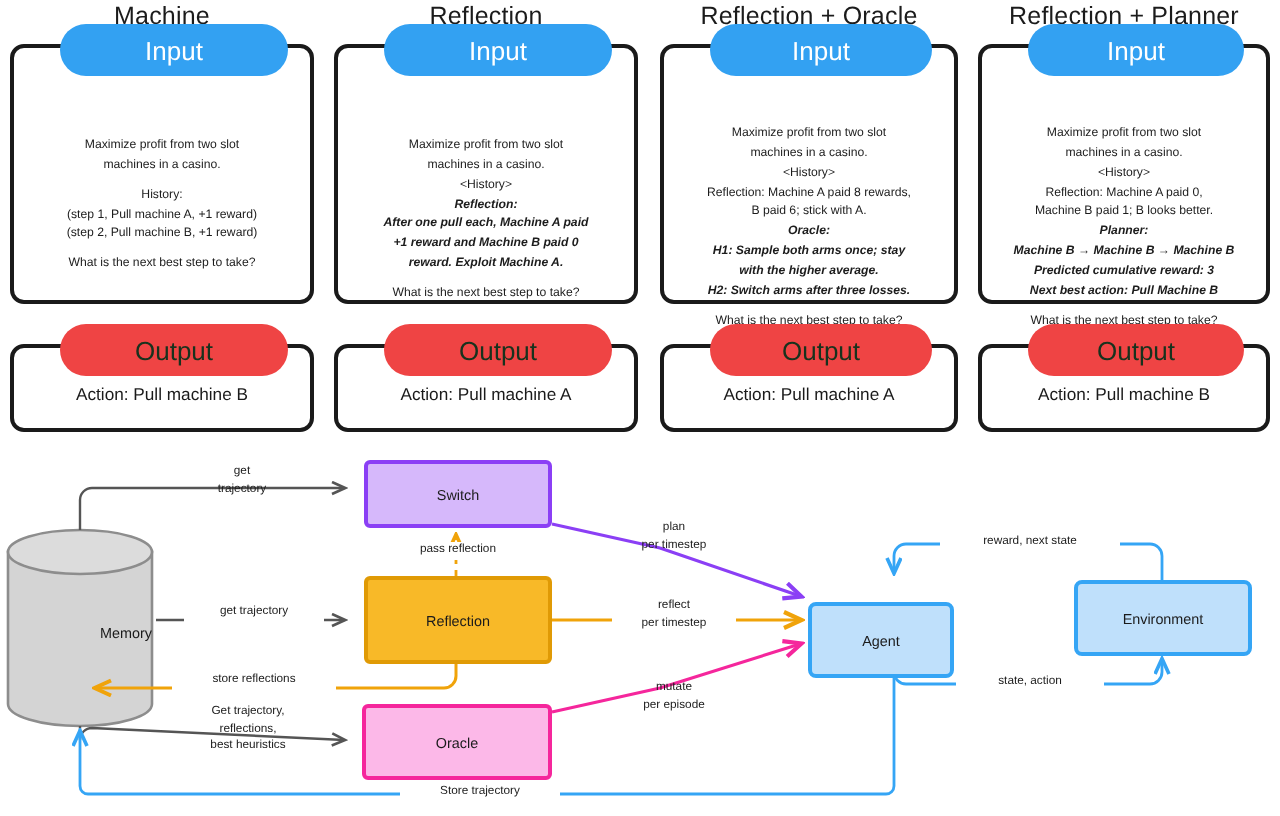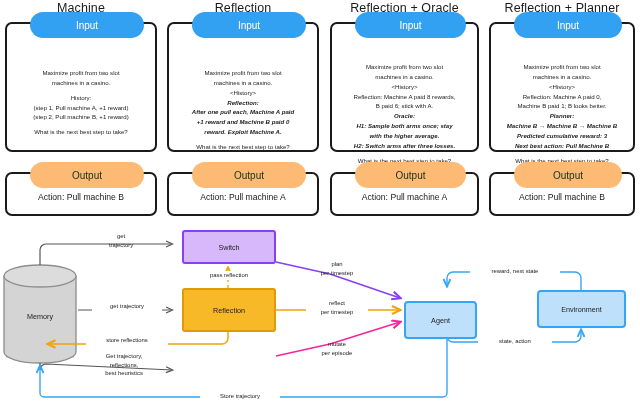--- a/index.html
+++ b/index.html
@@ -14,24 +14,24 @@
   }
   .io-card{
     position:absolute;left:3px;right:3px;
     border:2.2px solid #1a1a1a;border-radius:7px;background:#fff;box-sizing:border-box;
   }
   .card-input{top:22px;height:130px;}
   .card-output{top:172px;height:44px;}
   .pill{
     position:absolute;left:28px;right:16px;height:26px;border-radius:13px;
     display:flex;align-items:center;justify-content:center;
-    font-size:10px;color:#ffffff;z-index:5;
+    font-size:13px;color:#ffffff;z-index:5;
   }
   .pill-input{top:12px;background:#33a1f2;}
-  .pill-output{top:162px;background:#fdba74;color:#17321d;text-align:center;}
+  .pill-output{top:162px;background:#ef4444;color:#17321d;text-align:center;}
   .card-body{
     position:absolute;left:6px;right:6px;top:44px;
     text-align:center;font-size:6.1px;line-height:1.62;color:#1c1c1c;
   }
   .card-body .bi{font-weight:bold;font-style:italic;}
   .card-body .sp{display:block;height:5px;}
   .out-text{
     position:absolute;left:0;right:0;top:18px;text-align:center;
     font-size:8.6px;color:#1a1a1a;
   }
@@ -42,21 +42,21 @@
   .node{
     position:absolute;box-sizing:border-box;display:flex;
     align-items:center;justify-content:center;
     font-size:7.2px;color:#1b1b1b;
   }
   .n-planner{left:182px;top:2px;width:94px;height:34px;background:#d6b8fb;border:2px solid #8b3ff5;border-radius:3px;}
   .n-reflection{left:182px;top:60px;width:94px;height:44px;background:#f8b928;border:2px solid #e09a05;border-radius:3px;}
   .n-oracle{left:181px;top:124px;width:95px;height:38px;background:#fcb8e8;border:2px solid #f5269c;border-radius:3px;}
   .n-agent{left:404px;top:73px;width:73px;height:38px;background:#bfe0fb;border:2px solid #35a5f5;border-radius:4px;}
   .n-env{left:537px;top:62px;width:89px;height:38px;background:#bfe0fb;border:2px solid #35a5f5;border-radius:4px;}
-  .mem-label{position:absolute;left:4px;top:84px;width:72px;text-align:center;font-size:7.2px;color:#1b1b1b;}
+  .mem-label{position:absolute;left:4px;top:84px;width:72px;text-align:right;font-size:7.2px;color:#1b1b1b;}
 
   .elab{
     position:absolute;text-align:center;font-size:5.9px;line-height:1.45;
     color:#1b1b1b;white-space:pre-line;
   }
 </style>
 </head>
 <body>
 
 <div id="root">
@@ -198,20 +198,21 @@
 
       <path d="M447,100 L447,108 a6,6 0 0 0 6,6 L575,114 a6,6 0 0 0 6,-6 L581,102" fill="none" stroke="#35a5f5" stroke-width="1.4" marker-end="url(#ahBlue)"></path>
 
       <path d="M447,100 L447,165 a4,4 0 0 1 -4,4 L44,169 a4,4 0 0 1 -4,-4 L40,138" fill="none" stroke="#35a5f5" stroke-width="1.4" marker-end="url(#ahBlue)"></path>
     </svg>
 
     <div class="mem-label">Memory</div>
 
     <div class="node n-planner">Switch</div>
     <div class="node n-reflection">Reflection</div>
+    <div class="node n-oracle">Oracle</div>
     <div class="node n-agent">Agent</div>
     <div class="node n-env">Environment</div>
 
     <div class="elab" style="left:84px;top:4px;width:74px;">get
 trajectory</div>
     <div class="elab" style="left:92px;top:74px;width:70px;background:#fff;">get trajectory</div>
     <div class="elab" style="left:86px;top:108px;width:82px;background:#fff;">store reflections</div>
     <div class="elab" style="left:82px;top:124px;width:84px;">Get trajectory,
 reflections,
 best heuristics</div>

